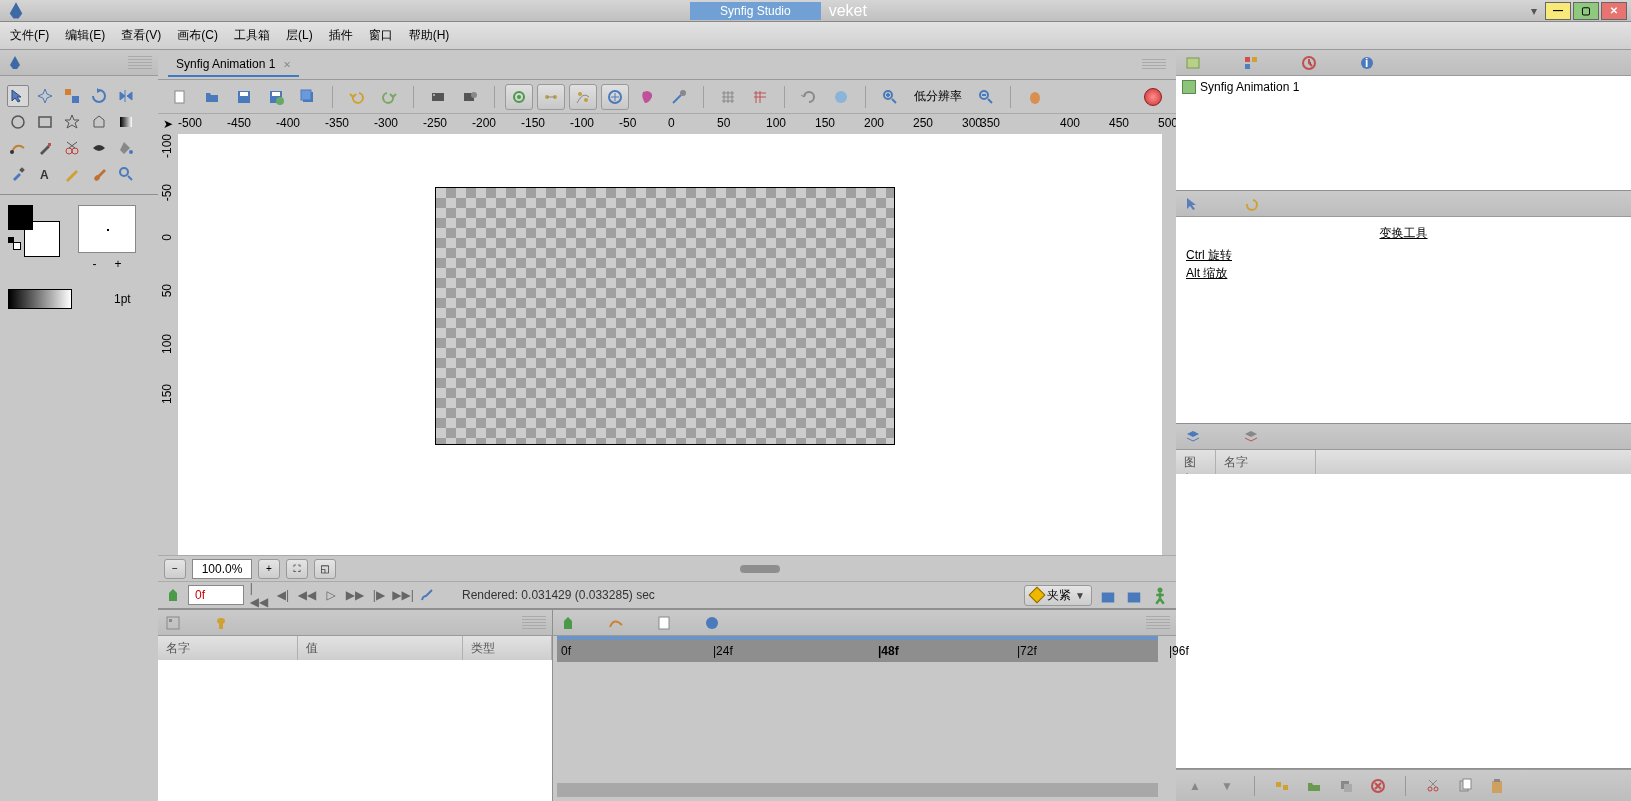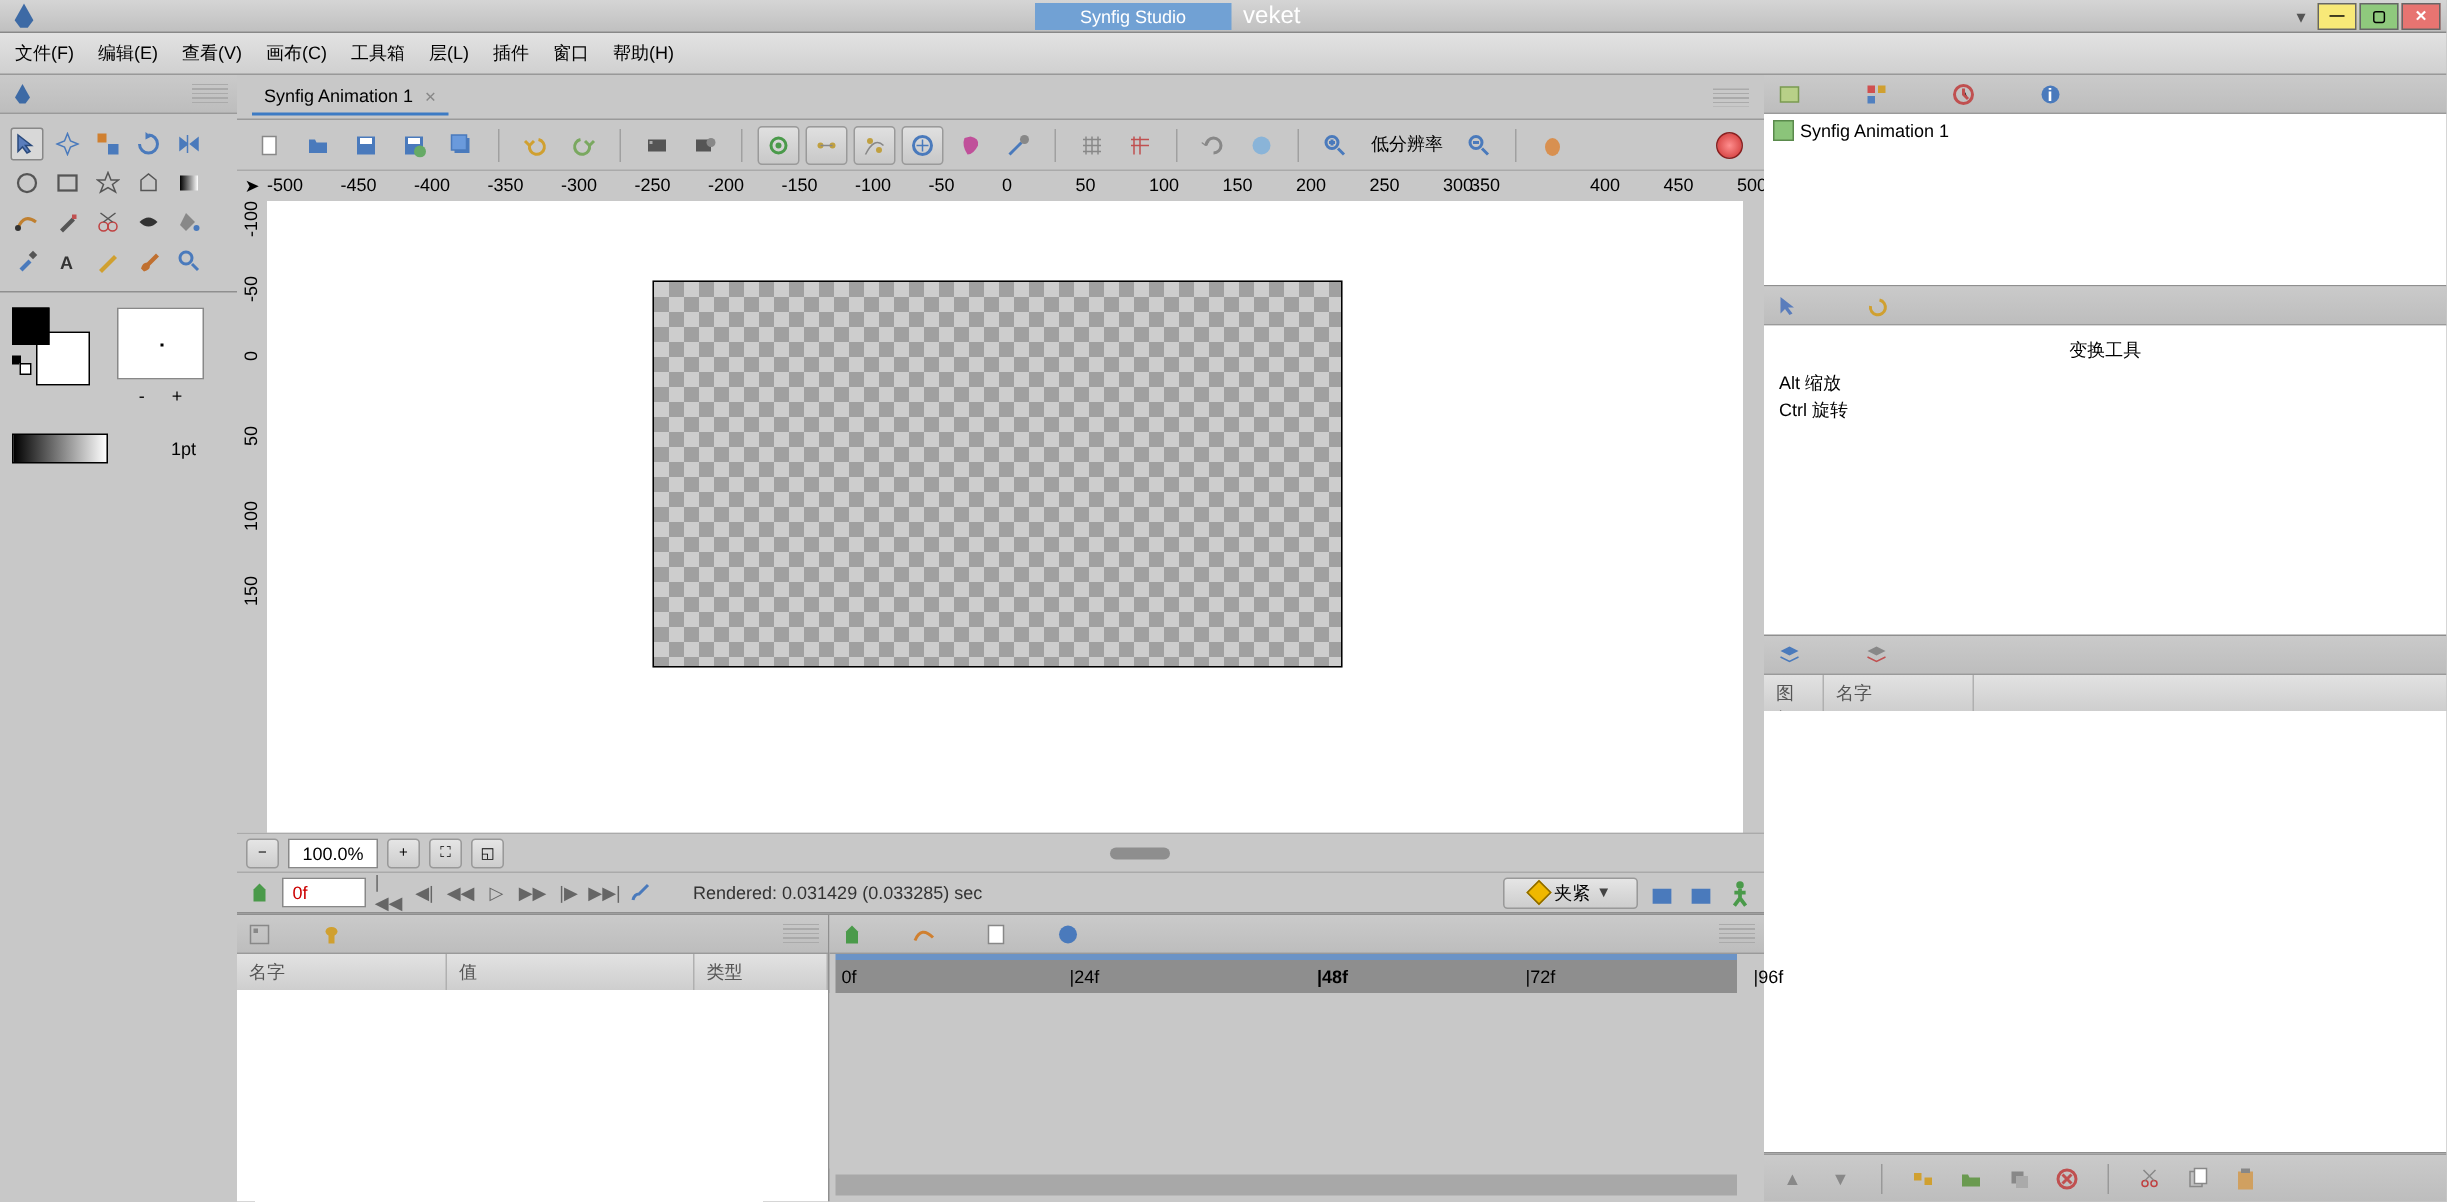--- a/index.html
+++ b/index.html
@@ -85,21 +85,21 @@
 .zoom-in { width: 60px; height: 20px; background: #fff; border: 1px solid #888; padding: 0 4px; text-align: center; }
 .sbtn { width:22px; height:20px; border:1px solid #999; background:linear-gradient(#e5e5e5,#cdcdcd); border-radius:3px; display:flex; align-items:center; justify-content:center; font-size:10px;}
 .hscroll-track { flex:1; height:14px; background:#c8c8c8; margin-left:8px; display:flex; align-items:center; justify-content:center;}
 .hscroll-thumb { width:40px; height:8px; background:#8e8e8e; border-radius:4px; }
 
 
 .playbar { height: 28px; background: #c8c8c8; display: flex; align-items: center; padding: 0 6px; gap: 6px; border-top:1px solid #aaa; border-bottom:1px solid #8f8f8f;}
 .frame-in { width:56px; height:20px; background:#fff; border:1px solid #888; padding:0 6px; color:#c00; }
 .pbtn { width:18px; height:18px; display:flex; align-items:center;justify-content:center; color:#666;}
 .status-text { margin-left:20px; color:#333; }
-.clamp-combo { margin-left:auto; display:flex; align-items:center; gap:4px; background:linear-gradient(#e5e5e5,#cdcdcd); border:1px solid #999; border-radius:3px; padding:1px 17px;}
+.clamp-combo { margin-left:auto; display:flex; align-items:center; gap:4px; background:linear-gradient(#e5e5e5,#cdcdcd); border:1px solid #999; border-radius:3px; padding:1px 6px;}
 .diamond { width:12px; height:12px; background:#efb800; transform:rotate(45deg); border:1px solid #8a6900;}
 .tri { font-size: 10px; color:#444; }
 .mini-icn { width:20px; height:20px; display:flex;align-items:center;justify-content:center;}
 
 
 .bottom-row { height: 192px; display: flex; border-top: 1px solid #8f8f8f;}
 .bottom-left { width: 395px; display:flex; flex-direction:column; border-right: 1px solid #8f8f8f;}
 .bottom-right { flex: 1; display:flex; flex-direction:column; }
 
 .param-hdr { display:flex; height:24px; background:linear-gradient(#e2e2e2,#cecece);}
@@ -668,24 +668,24 @@
             <path d="M2 2 L2 13 L5 10 L8 14 L10 13 L7 9 L11 9 Z" fill="#5a7dbc"></path>
           </svg>
         </span>
       <span class="smicon">
           <svg viewBox="0 0 16 16">
             <path d="M10 4 A5 5 0 1 1 4 8" fill="none" stroke="#d0a030" stroke-width="2"></path>
           </svg>
         </span>
       <span class="grip"></span>
     </div>
-    <div class="right-content tool-opts-panel" style="height:207px;flex:none;">
+    <div class="right-content tool-opts-panel" style="height:207px;flex:none;text-decoration:underline;">
       <div class="tool-opts-title">变换工具</div>
+      <div class="tool-hint">Ctrl 旋转</div>
       <div class="tool-hint">Alt 缩放</div>
-      <div class="tool-hint">Ctrl 旋转</div>
     </div>
 
     <div class="right-tab-row">
       <span class="smicon">
           <svg viewBox="0 0 16 16">
             <path d="M2 5 L8 2 L14 5 L8 8 Z" fill="#4a7abc"></path>
             <path d="M2 9 L8 12 L14 9" fill="none" stroke="#4a7abc"></path>
           </svg>
         </span>
       <span class="smicon">

